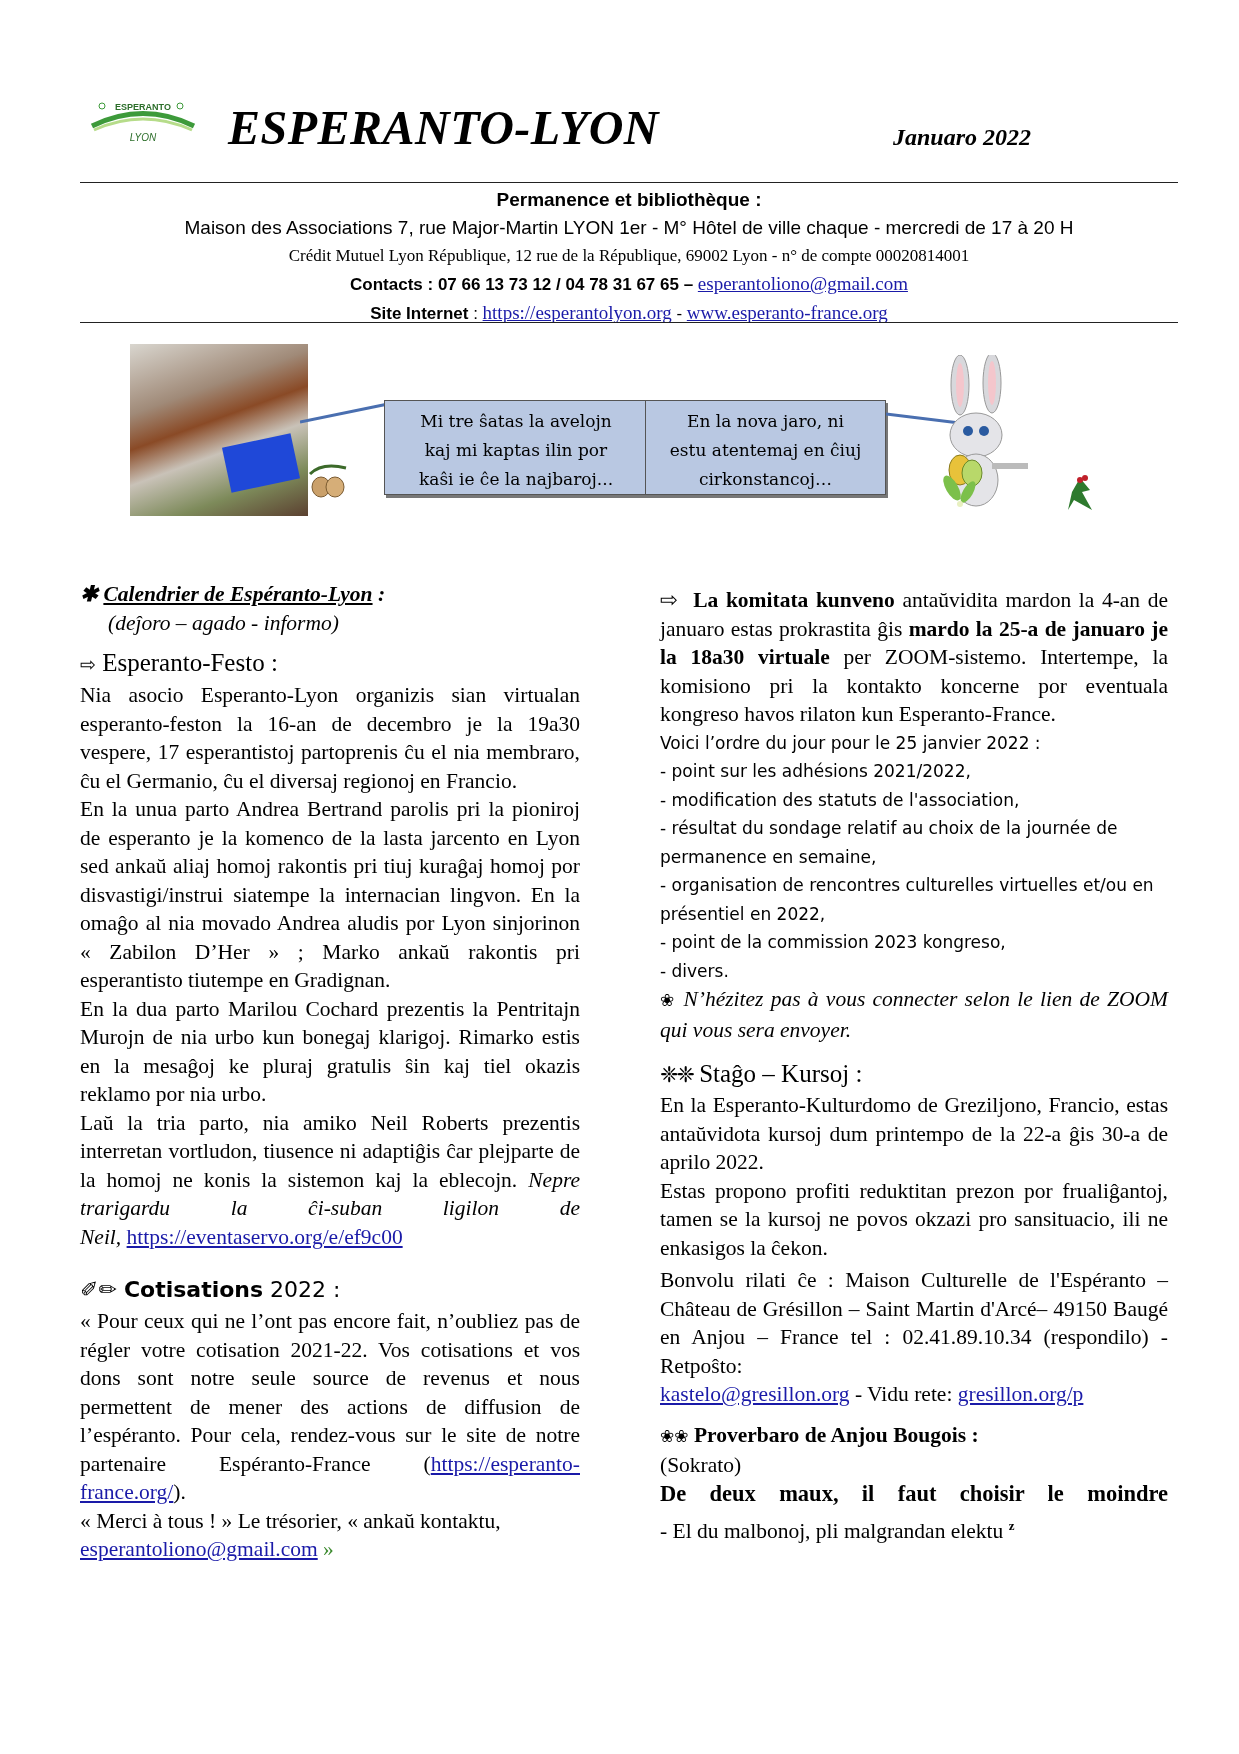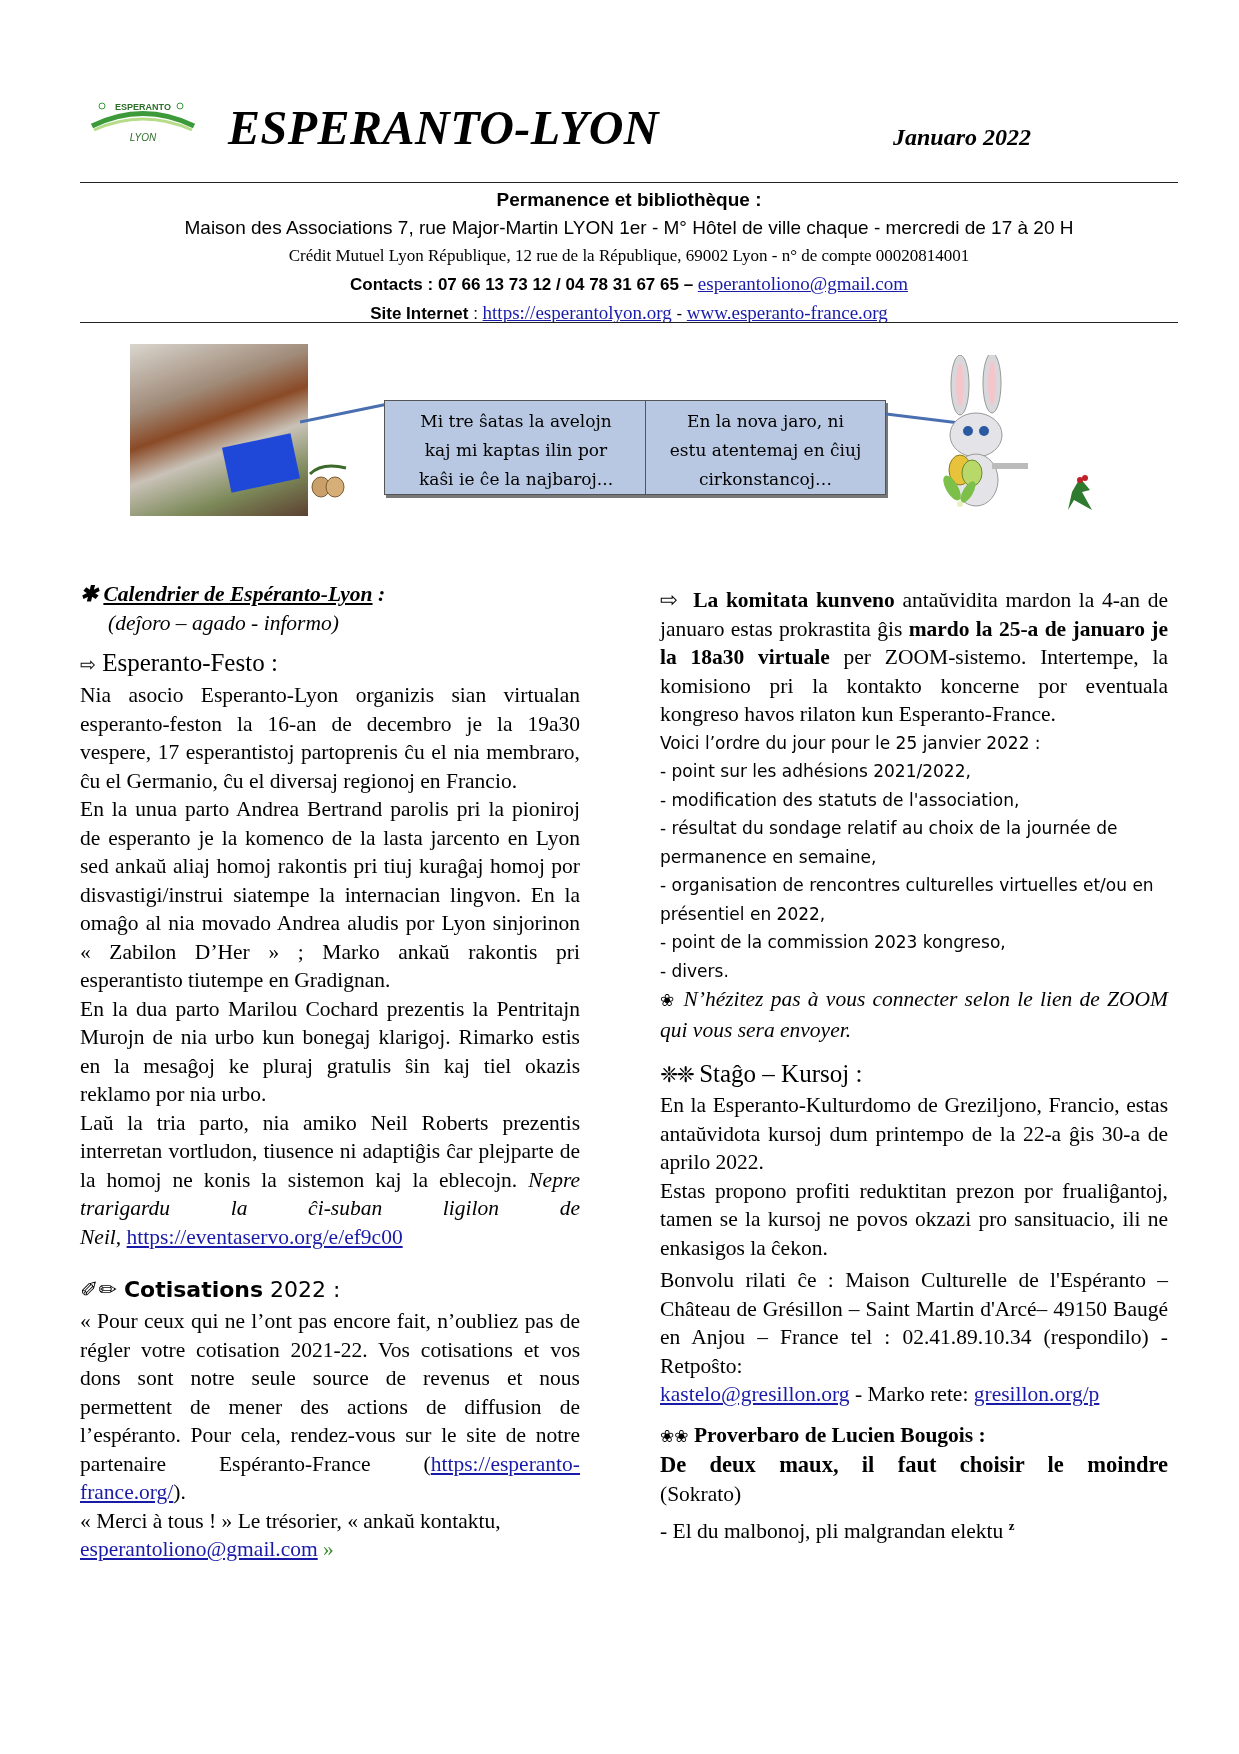--- a/index.html
+++ b/index.html
@@ -175,25 +175,25 @@
     <span style="font-style:normal;font-size:17px;">❀</span><span> N’hézitez pas à vous connecter selon le lien de ZOOM qui vous sera envoyer.</span>
   </p>
 
   <div class="p h-big" style="margin-top:14px;">
     <span style="font-size:22px;letter-spacing:-2px;">❈❈</span><span> Staĝo – Kursoj :</span>
   </div>
   <p class="p">En la Esperanto-Kulturdomo de Greziljono, Francio, estas antaŭvidota kursoj dum printempo de la 22-a ĝis 30-a de aprilo 2022.</p>
   <p class="p">Estas propono profiti reduktitan prezon por frualiĝantoj,  tamen se la kursoj ne povos okzazi pro sansituacio, ili ne enkasigos la ĉekon.</p>
   <p class="p" style="margin-top:4px;">
     <span>Bonvolu rilati ĉe :  Maison Culturelle de l'Espéranto – Château de Grésillon – Saint Martin d'Arcé– 49150 Baugé en Anjou – France tel : 02.41.89.10.34 (respondilo) - Retpoŝto:</span><br>
-    <a href="#">kastelo@gresillon.org</a><span>   - Marko rete: </span><a href="#">gresillon.org/p</a>
+    <a href="#">kastelo@gresillon.org</a><span>   - Vidu rete: </span><a href="#">gresillon.org/p</a>
   </p>
 
   <div class="gap"></div>
   <div class="p" style="font-weight:bold;">
-    <span style="font-weight:normal;font-size:17px;">❀❀</span><span> Proverbaro de Lucien Bougois :</span>
+    <span style="font-weight:normal;font-size:17px;">❀❀</span><span> Proverbaro de Anjou Bougois :</span>
   </div>
+  <div class="p">(Sokrato)</div>
   <div class="p" style="font-weight:bold;font-size:22.5px;text-align-last:justify;">De deux maux, il faut choisir le moindre</div>
-  <div class="p">(Sokrato)</div>
   <div class="p" style="margin-top:4px;">
     <span>- El du malbonoj, pli malgrandan elektu</span>&nbsp;<sup style="font-weight:bold;font-size:13px;">z</sup>
   </div>
 </div>
 
 </body></html>

